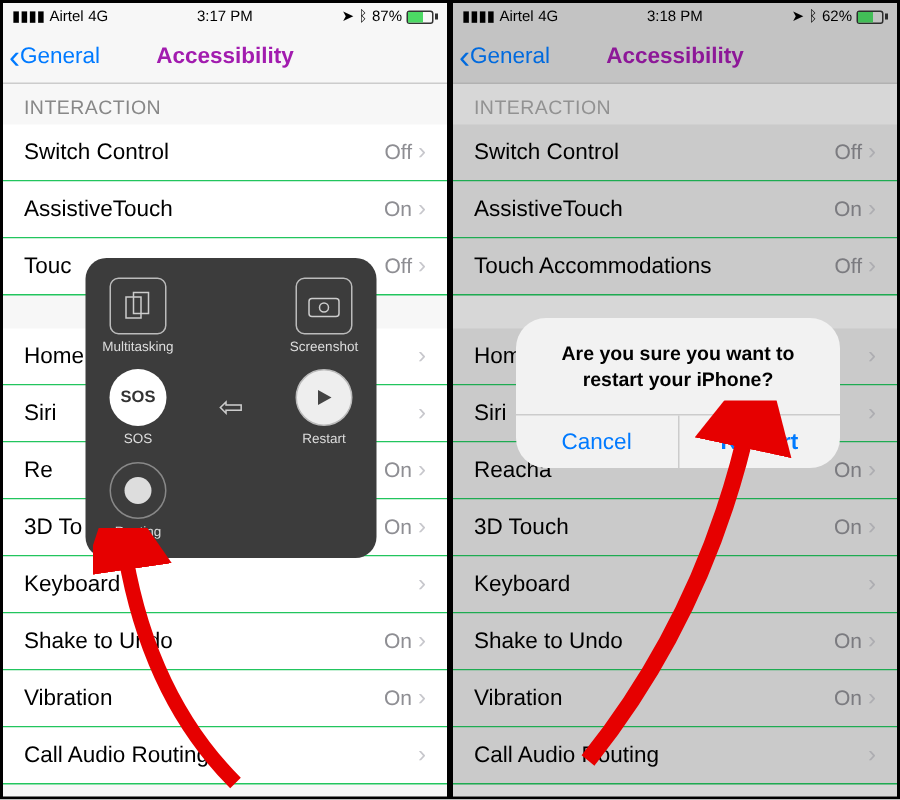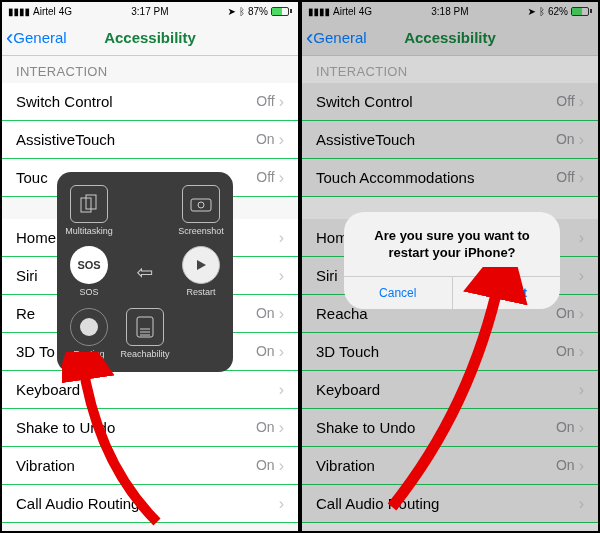--- a/index.html
+++ b/index.html
@@ -3,46 +3,46 @@
 <meta charset="utf-8">
 <style>
   * { box-sizing: border-box; margin: 0; padding: 0; }
   body { font-family: -apple-system, "Helvetica Neue", Arial, sans-serif; background: #fff; width: 600px; height: 533px; display: flex; }
   .phone { width: 300px; height: 533px; border: 2px solid #000; position: relative; overflow: hidden; background: #f7f7f7; }
   .status-bar { height: 18px; background: #f7f7f7; display: flex; align-items: center; justify-content: space-between; padding: 0 6px; font-size: 10px; color: #000; }
   .sb-left, .sb-right { display: flex; align-items: center; gap: 3px; }
   .header { height: 36px; background: #f7f7f7; border-bottom: 1px solid #ccc; display: flex; align-items: center; position: relative; }
   .back { color: #007aff; font-size: 15px; display: flex; align-items: center; padding-left: 4px; }
   .back-chevron { font-size: 22px; font-weight: 300; line-height: 1; }
-  .title { position: absolute; left: 50%; transform: translateX(-50%); font-size: 15px; font-weight: 600; color: #15803d; }
+  .title { position: absolute; left: 50%; transform: translateX(-50%); font-size: 15px; font-weight: 600; color: #a21caf; }
   .section-header { font-size: 13px; color: #888; padding: 8px 14px 4px; letter-spacing: 0.3px; }
   .row { background: #fff; border-bottom: 1px solid #22c55e; height: 38px; display: flex; align-items: center; justify-content: space-between; padding: 0 14px; font-size: 15px; color: #000; }
   .row:first-of-type { border-top: 1px solid #e0e0e0; }
   .row .value { color: #8e8e93; font-size: 14px; display: flex; align-items: flex-start; gap: 4px; }
   .chevron { color: #c7c7cc; font-size: 16px; }
   .spacer { height: 22px; }
   .dimmed .row { background: #e8e8e8; }
   .dimmed .section-header { opacity: 0.7; }
   .dimmed .header, .dimmed .status-bar { background: #e0e0e0; }
 
   
-  .at-panel { position: absolute; left: 55px; top: 170px; width: 176px; height: 200px; background: #3c3c3c; border-radius: 14px; display: grid; grid-template-columns: repeat(3, 1fr); grid-template-rows: repeat(3, 1fr); padding: 8px 4px; gap: 0; }
+  .at-panel { position: absolute; left: 55px; top: 170px; width: 194px; height: 200px; background: #3c3c3c; border-radius: 14px; display: grid; grid-template-columns: repeat(3, 1fr); grid-template-rows: repeat(3, 1fr); padding: 8px 4px; gap: 0; }
   .at-item { display: flex; flex-direction: column; align-items: center; justify-content: center; color: #ddd; font-size: 9px; gap: 3px; }
   .at-icon { width: 38px; height: 38px; border: 1.5px solid #bbb; border-radius: 6px; display: flex; align-items: center; justify-content: center; color: #ddd; }
   .at-icon.round { border-radius: 50%; background: #fff; color: #333; font-weight: bold; font-size: 11px; border: none; }
   .at-icon.play { border-radius: 50%; background: #eee; }
   .at-icon.gesture-c { border-radius: 50%; border: 1.5px solid #888; position: relative; }
   .gesture-inner { width: 18px; height: 18px; border-radius: 50%; background: #ddd; }
   .arrow-back { font-size: 20px; color: #ccc; }
 
   
   .alert { position: absolute; left: 42px; top: 210px; width: 216px; background: #f2f2f2; border-radius: 20px; overflow: hidden; box-shadow: 0 0 0 9999px rgba(0,0,0,0.13); }
   .alert-msg { padding: 16px 12px 14px; text-align: center; font-size: 13px; font-weight: 600; color: #000; line-height: 1.3; }
   .alert-buttons { display: flex; border-top: 1px solid #ccc; }
-  .alert-btn { flex: 1; padding: 9px 0; text-align: center; font-size: 12px; color: #007aff; }
+  .alert-btn { flex: 1; padding: 9px 0; text-align: center; font-size: 15px; color: #007aff; }
   .alert-btn + .alert-btn { border-left: 1px solid #ccc; font-weight: 600; }
 
   
   .red-arrow { position: absolute; pointer-events: none; }
   .battery { display: inline-flex; align-items: center; }
   .batt-body { width: 18px; height: 9px; border: 1px solid #333; border-radius: 2px; position: relative; }
   .batt-fill { position: absolute; left: 0; top: 0; bottom: 0; width: 61%; background: #4cd964; }
   .batt-tip { width: 2px; height: 4px; background: #333; margin-left: 1px; }
 </style>
 </head>
@@ -186,31 +186,20 @@
           </svg>
         </div>
         <span>Restart</span>
       </div>
     <div class="at-item">
         <div class="at-icon gesture-c">
           <div class="gesture-inner"></div>
         </div>
         <span>Routing</span>
       </div>
-    <div class="at-item">
-        <div class="at-icon">
-          <svg width="20" height="24" viewBox="0 0 20 24">
-            <rect x="2" y="2" width="16" height="20" rx="2" fill="none" stroke="#ccc"></rect>
-            <line x1="5" y1="14" x2="15" y2="14" stroke="#ccc"></line>
-            <line x1="5" y1="17" x2="15" y2="17" stroke="#ccc"></line>
-            <line x1="5" y1="20" x2="15" y2="20" stroke="#ccc"></line>
-          </svg>
-        </div>
-        <span>Reachability</span>
-      </div>
   </div>
 
   <svg class="red-arrow" style="left:60px;top:350px" width="120" height="180">
       <defs>
         <marker id="ah1" markerWidth="10" markerHeight="10" refX="2" refY="3" orient="auto">
           <polygon points="0,0 6,3 0,6" fill="#e60000"></polygon>
         </marker>
       </defs>
       <path d="M95 170 Q35 110 20 8" stroke="#e60000" stroke-width="10" fill="none" marker-end="url(#ah1)"></path>
     </svg>

